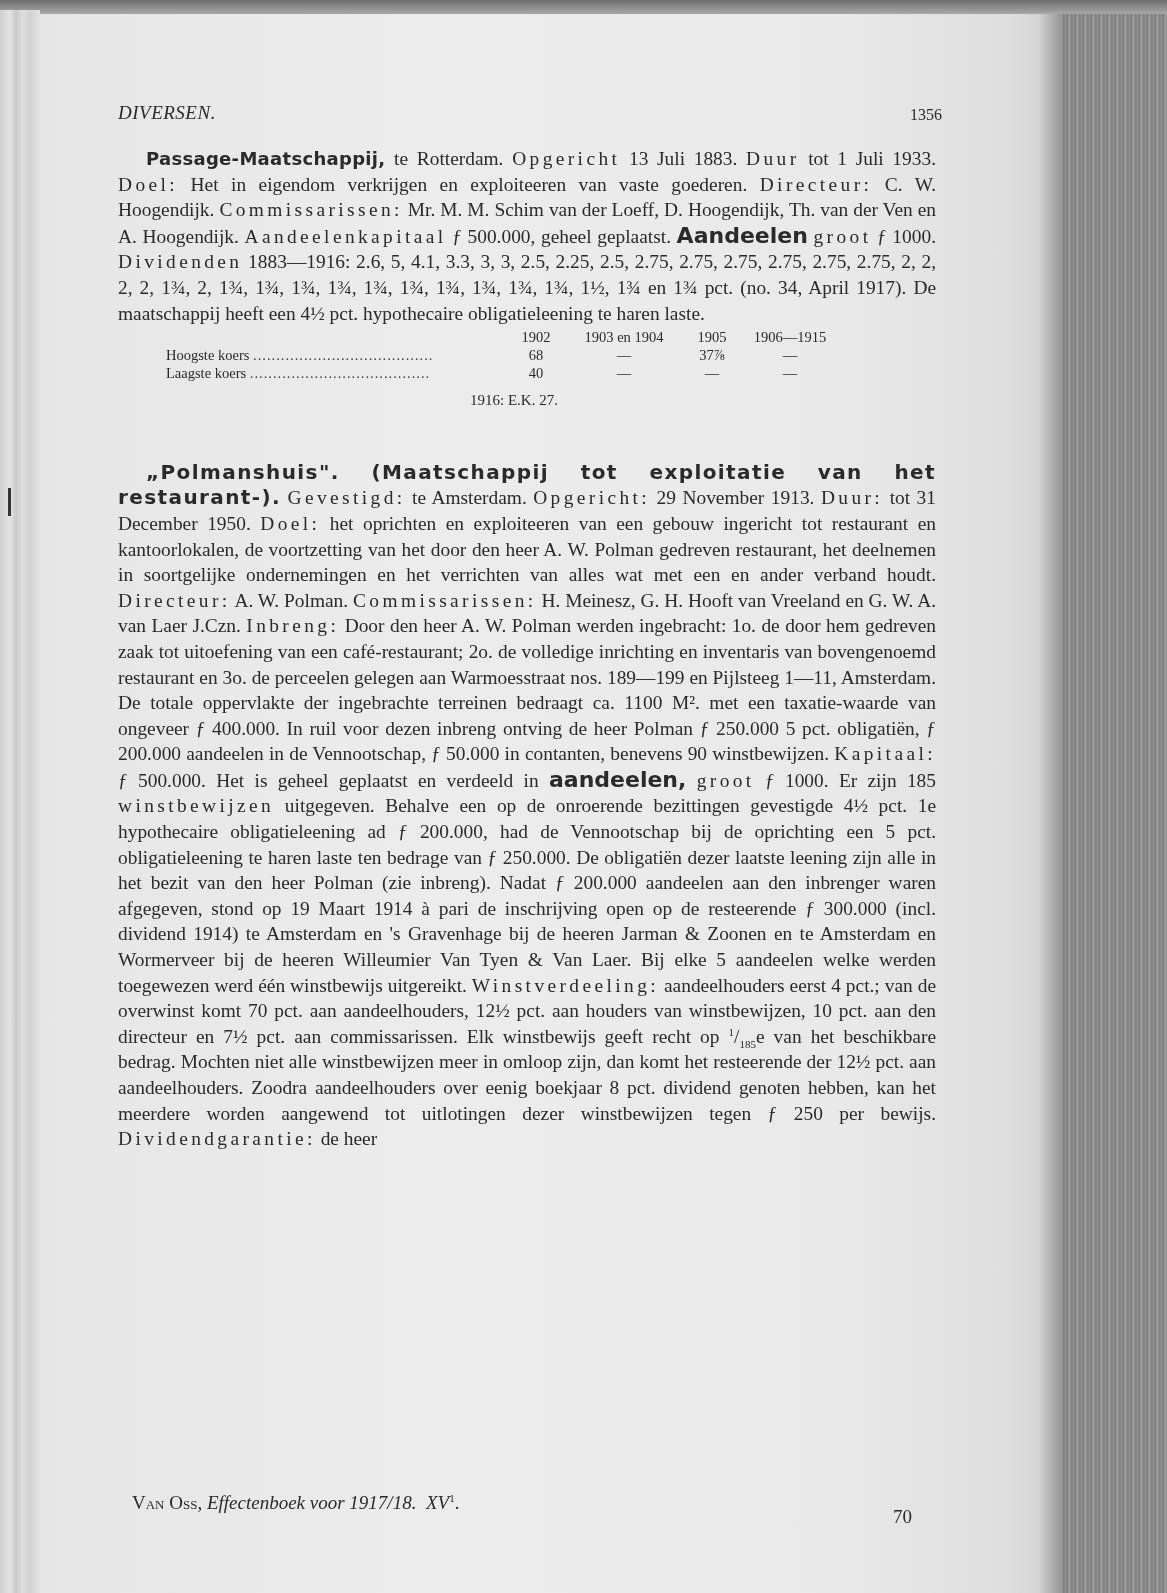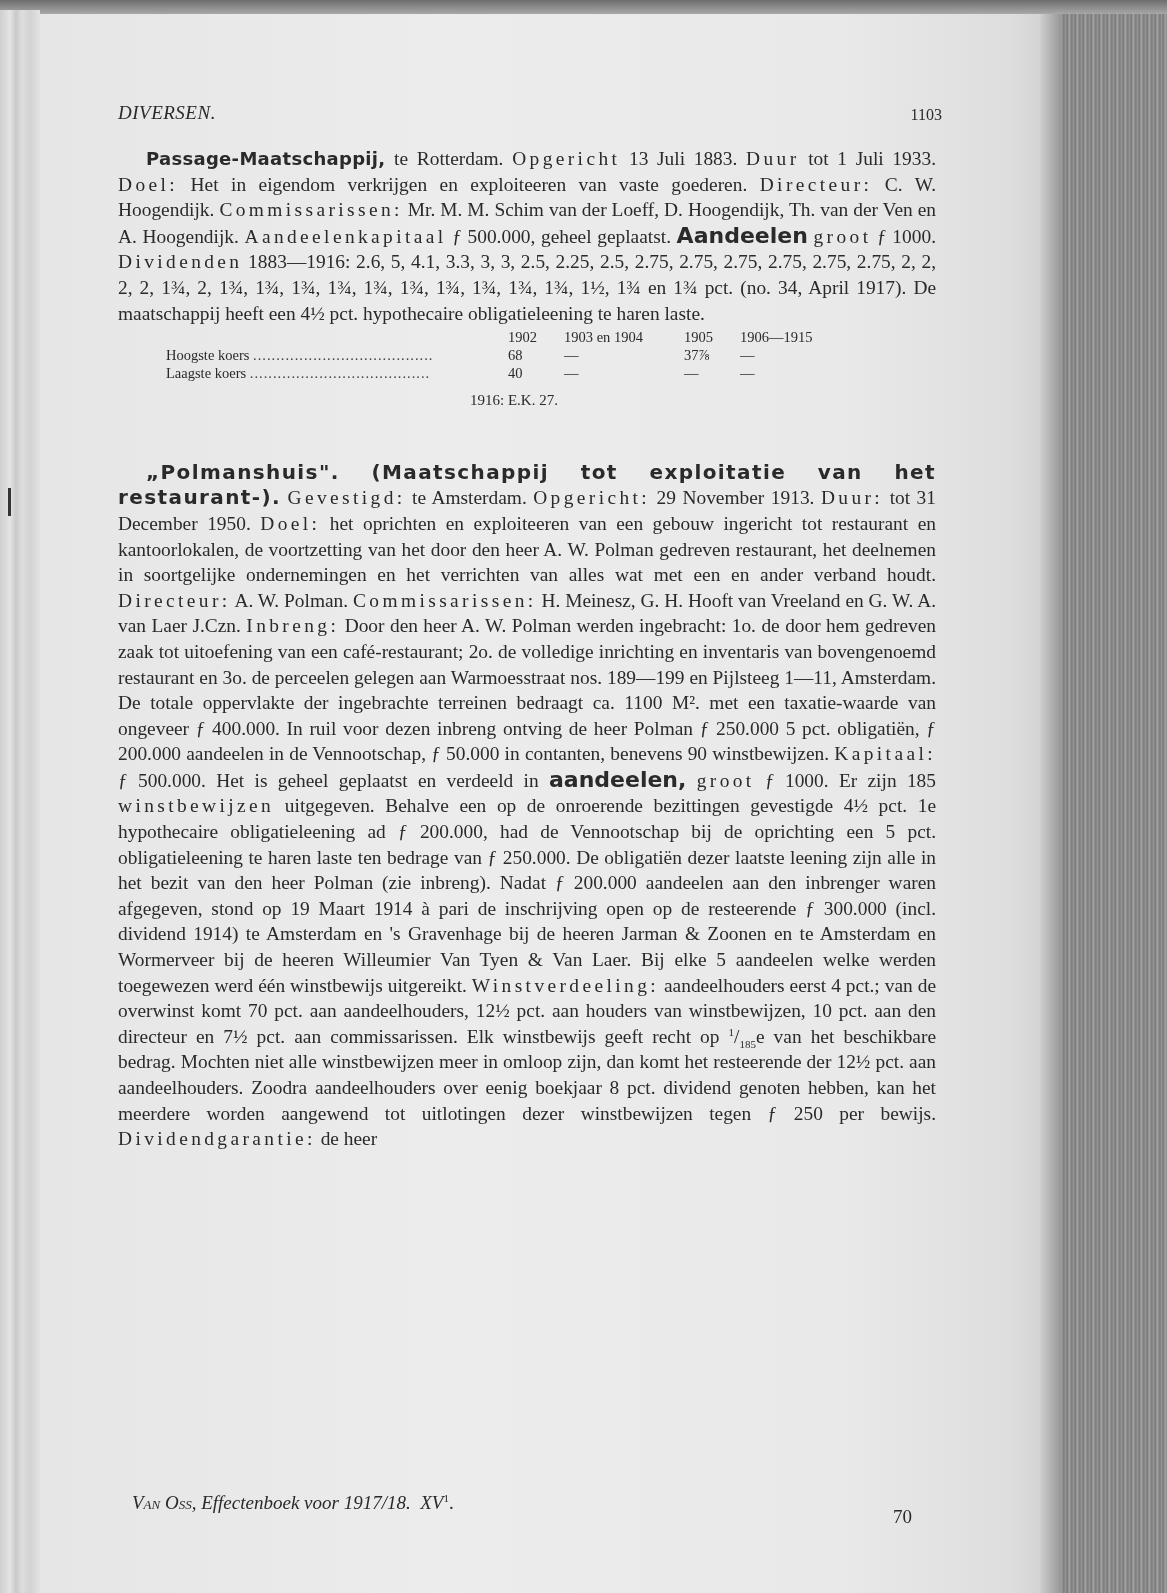--- a/index.html
+++ b/index.html
@@ -58,52 +58,52 @@
   .sp { letter-spacing: 3.4px; }
   .bold-sans {
     font-family: "DejaVu Sans", "Liberation Sans", sans-serif; font-weight: bold; font-size: 22px;
   }
   .sup { font-size: 11px; vertical-align: super; line-height: 0; }
   .sub { font-size: 11px; vertical-align: sub; line-height: 0; }
 
   .koers-table {
     margin: 2px 0 0 48px; font-size: 14.5px; line-height: 18px; border-collapse: collapse;
   }
-  .koers-table td, .koers-table th { padding: 0; font-weight: normal; text-align: left; }
+  .koers-table td, .koers-table th { padding: 0; font-weight: normal; text-align: center; }
   .koers-table .lbl { text-align: left; width: 342px; white-space: nowrap; overflow: hidden; }
   .koers-table .c1 { width: 56px; }
   .koers-table .c2 { width: 120px; }
   .koers-table .c3 { width: 56px; }
   .koers-table .c4 { width: 100px; }
   .dots { letter-spacing: 1px; color: #444; }
   .koers-note { font-size: 15px; text-align: left; margin: 6px 0 0 352px; text-indent: 0; }
 
   .spacer { height: 46px; }
 
   .footer {
     position: absolute; left: 132px; top: 1492px; width: 780px; height: 30px;
     font-size: 19px;
   }
-  .footer .sig .smallcaps { font-variant: small-caps; font-style: italic; }
+  .footer .sig .smallcaps { font-variant: small-caps; }
   .footer .sig i { font-style: italic; }
   .footer .num { position: absolute; right: 0; top: 14px; }
 </style>
 </head>
 <body>
 
 <div class="scan-top"></div>
 <div class="gutter-left"></div>
 <div class="page"></div>
 <div class="page-edges"></div>
 <div class="left-mark"></div>
 
 <div class="text-block">
   <div class="running-head">
     <span class="title">DIVERSEN.</span>
-    <span class="pageno">1103</span>
+    <span class="pageno">1356</span>
   </div>
 
   <p><span class="entry-name">Passage-Maatschappij,</span><span> te Rotterdam. </span><span class="sp">Opgericht</span><span> 13 Juli 1883. </span><span class="sp">Duur</span><span> tot 1 Juli 1933. </span><span class="sp">Doel:</span><span> Het in eigendom verkrijgen en exploiteeren van vaste goederen. </span><span class="sp">Directeur:</span><span> C. W. Hoogendijk. </span><span class="sp">Commissarissen:</span><span> Mr. M. M. Schim van der Loeff, D. Hoogendijk, Th. van der Ven en A. Hoogendijk. </span><span class="sp">Aandeelenkapitaal</span><span> ƒ 500.000, geheel geplaatst. </span><span class="bold-sans">Aandeelen</span> <span class="sp">groot</span><span> ƒ 1000. </span><span class="sp">Dividenden</span><span> 1883—1916: 2.6, 5, 4.1, 3.3, 3, 3, 2.5, 2.25, 2.5, 2.75, 2.75, 2.75, 2.75, 2.75, 2.75, 2, 2, 2, 2, 1¾, 2, 1¾, 1¾, 1¾, 1¾, 1¾, 1¾, 1¾, 1¾, 1¾, 1¾, 1½, 1¾ en 1¾ pct. (no. 34, April 1917). De maatschappij heeft een 4½ pct. hypothecaire obligatieleening te haren laste.</span></p>
 
   <table class="koers-table">
     <tbody>
         <tr>
       <td class="lbl"></td>
       <th class="c1">1902</th>
       <th class="c2">1903 en 1904</th>

